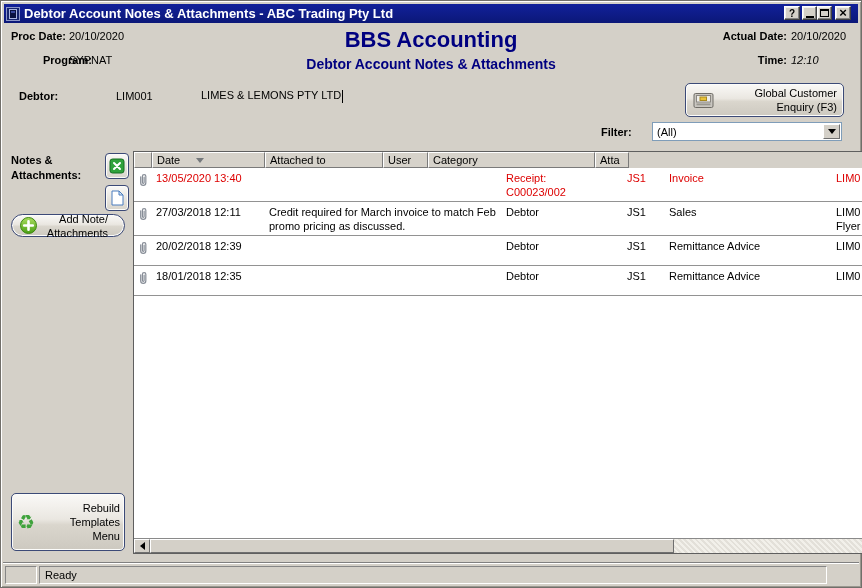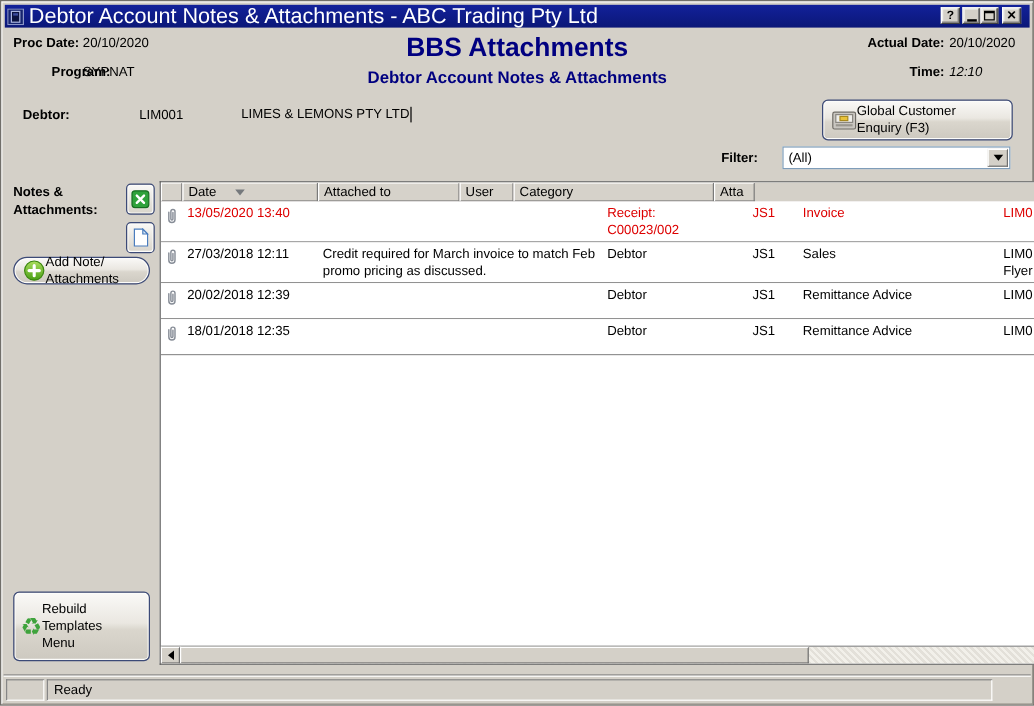--- a/index.html
+++ b/index.html
@@ -7,21 +7,21 @@
   body { font-family:"Liberation Sans","DejaVu Sans",sans-serif; font-size:11px; color:#000; background:#fff; }
 
   .window { position:absolute; inset:0; background:#d4d0c8;
             border:1px solid #716f6a;
             box-shadow: inset 1px 1px 0 #ffffff, inset -1px -1px 0 #9a978f; }
 
   
   .titlebar { position:absolute; left:3px; top:3px; right:3px; height:19px;
               background:linear-gradient(180deg,#12219a 0%,#0b1778 100%);
               display:flex; align-items:center; padding-left:2px; }
-  .title-text { color:#fff; font-weight:normal; font-size:18px; margin-left:4px; white-space:nowrap;text-align:center; }
+  .title-text { color:#fff; font-weight:bold; font-size:13px; margin-left:4px; white-space:nowrap;text-align:center; }
   .tbtn { position:absolute; top:5px; height:14px; background:#d4d0c8;
           border:1px solid; border-color:#ffffff #404040 #404040 #ffffff;
           box-shadow: inset -1px -1px 0 #808080, inset 1px 1px 0 #f2f1ee;
           display:flex; align-items:center; justify-content:center;
           font-size:10px; font-weight:bold; color:#000; cursor:default; }
   .glyph-min { width:8px; height:2px; background:#000; margin-top:8px; }
   .glyph-max { width:9px; height:8px; border:1px solid #000; border-top-width:2px; }
   .glyph-close { font-size:13px; font-weight:bold; line-height:10px; }
 
   
@@ -31,21 +31,21 @@
                color:#000080; font-weight:bold; font-size:22px; }
   .screen-title { position:absolute; left:0; right:0; top:55px; text-align:center;
                   color:#000080; font-weight:bold; font-size:14px; }
   .caret { display:inline-block; width:1px; height:13px; background:#000; vertical-align:middle; margin-left:1px; }
 
   
   .btn { position:absolute; display:flex; align-items:center;
          background:linear-gradient(180deg,#faf9f7 0%,#eae7e1 45%,#dad6cd 55%,#cdc9c0 100%);
          border:1px solid #3c4a77; border-radius:5px;
          box-shadow: inset 0 0 0 1px #fcfcfa; cursor:default; }
-  .btn-label { flex:1; text-align:left; white-space:pre-line; line-height:14px; }
+  .btn-label { flex:1; text-align:right; white-space:pre-line; line-height:14px; }
   .btn-icon { flex:0 0 auto; display:flex; align-items:center; justify-content:center; }
   #btn-global { left:684px; top:82px; width:159px; height:34px; padding:0 6px 0 7px; }
   #btn-add { left:10px; top:213px; width:114px; height:23px; padding:0 16px 0 7px;border-radius:18px; }
   #btn-rebuild { left:10px; top:492px; width:114px; height:58px; padding:0 4px 0 5px; }
   .btn-small { position:absolute; left:104px; width:24px; height:26px;
                background:linear-gradient(180deg,#faf9f7,#d8d4cb);
                border:1px solid #3c4a77; border-radius:4px;
                box-shadow: inset 0 0 0 1px #fcfcfa;
                display:flex; align-items:center; justify-content:center; cursor:default; }
   #btn-excel { top:152px; }
@@ -135,21 +135,21 @@
   </div>
   <div class="tbtn" style="right:10px; width:16px;">
     <span class="glyph-close">×</span>
   </div>
 
   <div class="lbl" style="left:10px; top:29px;">Proc Date:</div>
   <div class="val" style="left:68px; top:29px;">20/10/2020</div>
   <div class="lbl" style="left:10px; top:53px;padding-left:32px;">Program:</div>
   <div class="val" style="left:68px; top:53px;">SYPNAT</div>
 
-  <div class="app-title">BBS Attachments</div>
+  <div class="app-title">BBS Accounting</div>
   <div class="screen-title">Debtor Account Notes &amp; Attachments</div>
 
   <div class="lbl" style="left:704px; top:29px; width:82px; text-align:right;">Actual Date:</div>
   <div class="val" style="left:790px; top:29px;">20/10/2020</div>
   <div class="lbl" style="left:704px; top:53px; width:82px; text-align:right;">Time:</div>
   <div class="val" style="left:790px; top:53px;font-style:italic;">12:10</div>
 
   <div class="lbl" style="left:18px; top:89px;">Debtor:</div>
   <div class="val" style="left:115px; top:89px;">LIM001</div>
   <div class="val" style="left:200px; top:88px;">

